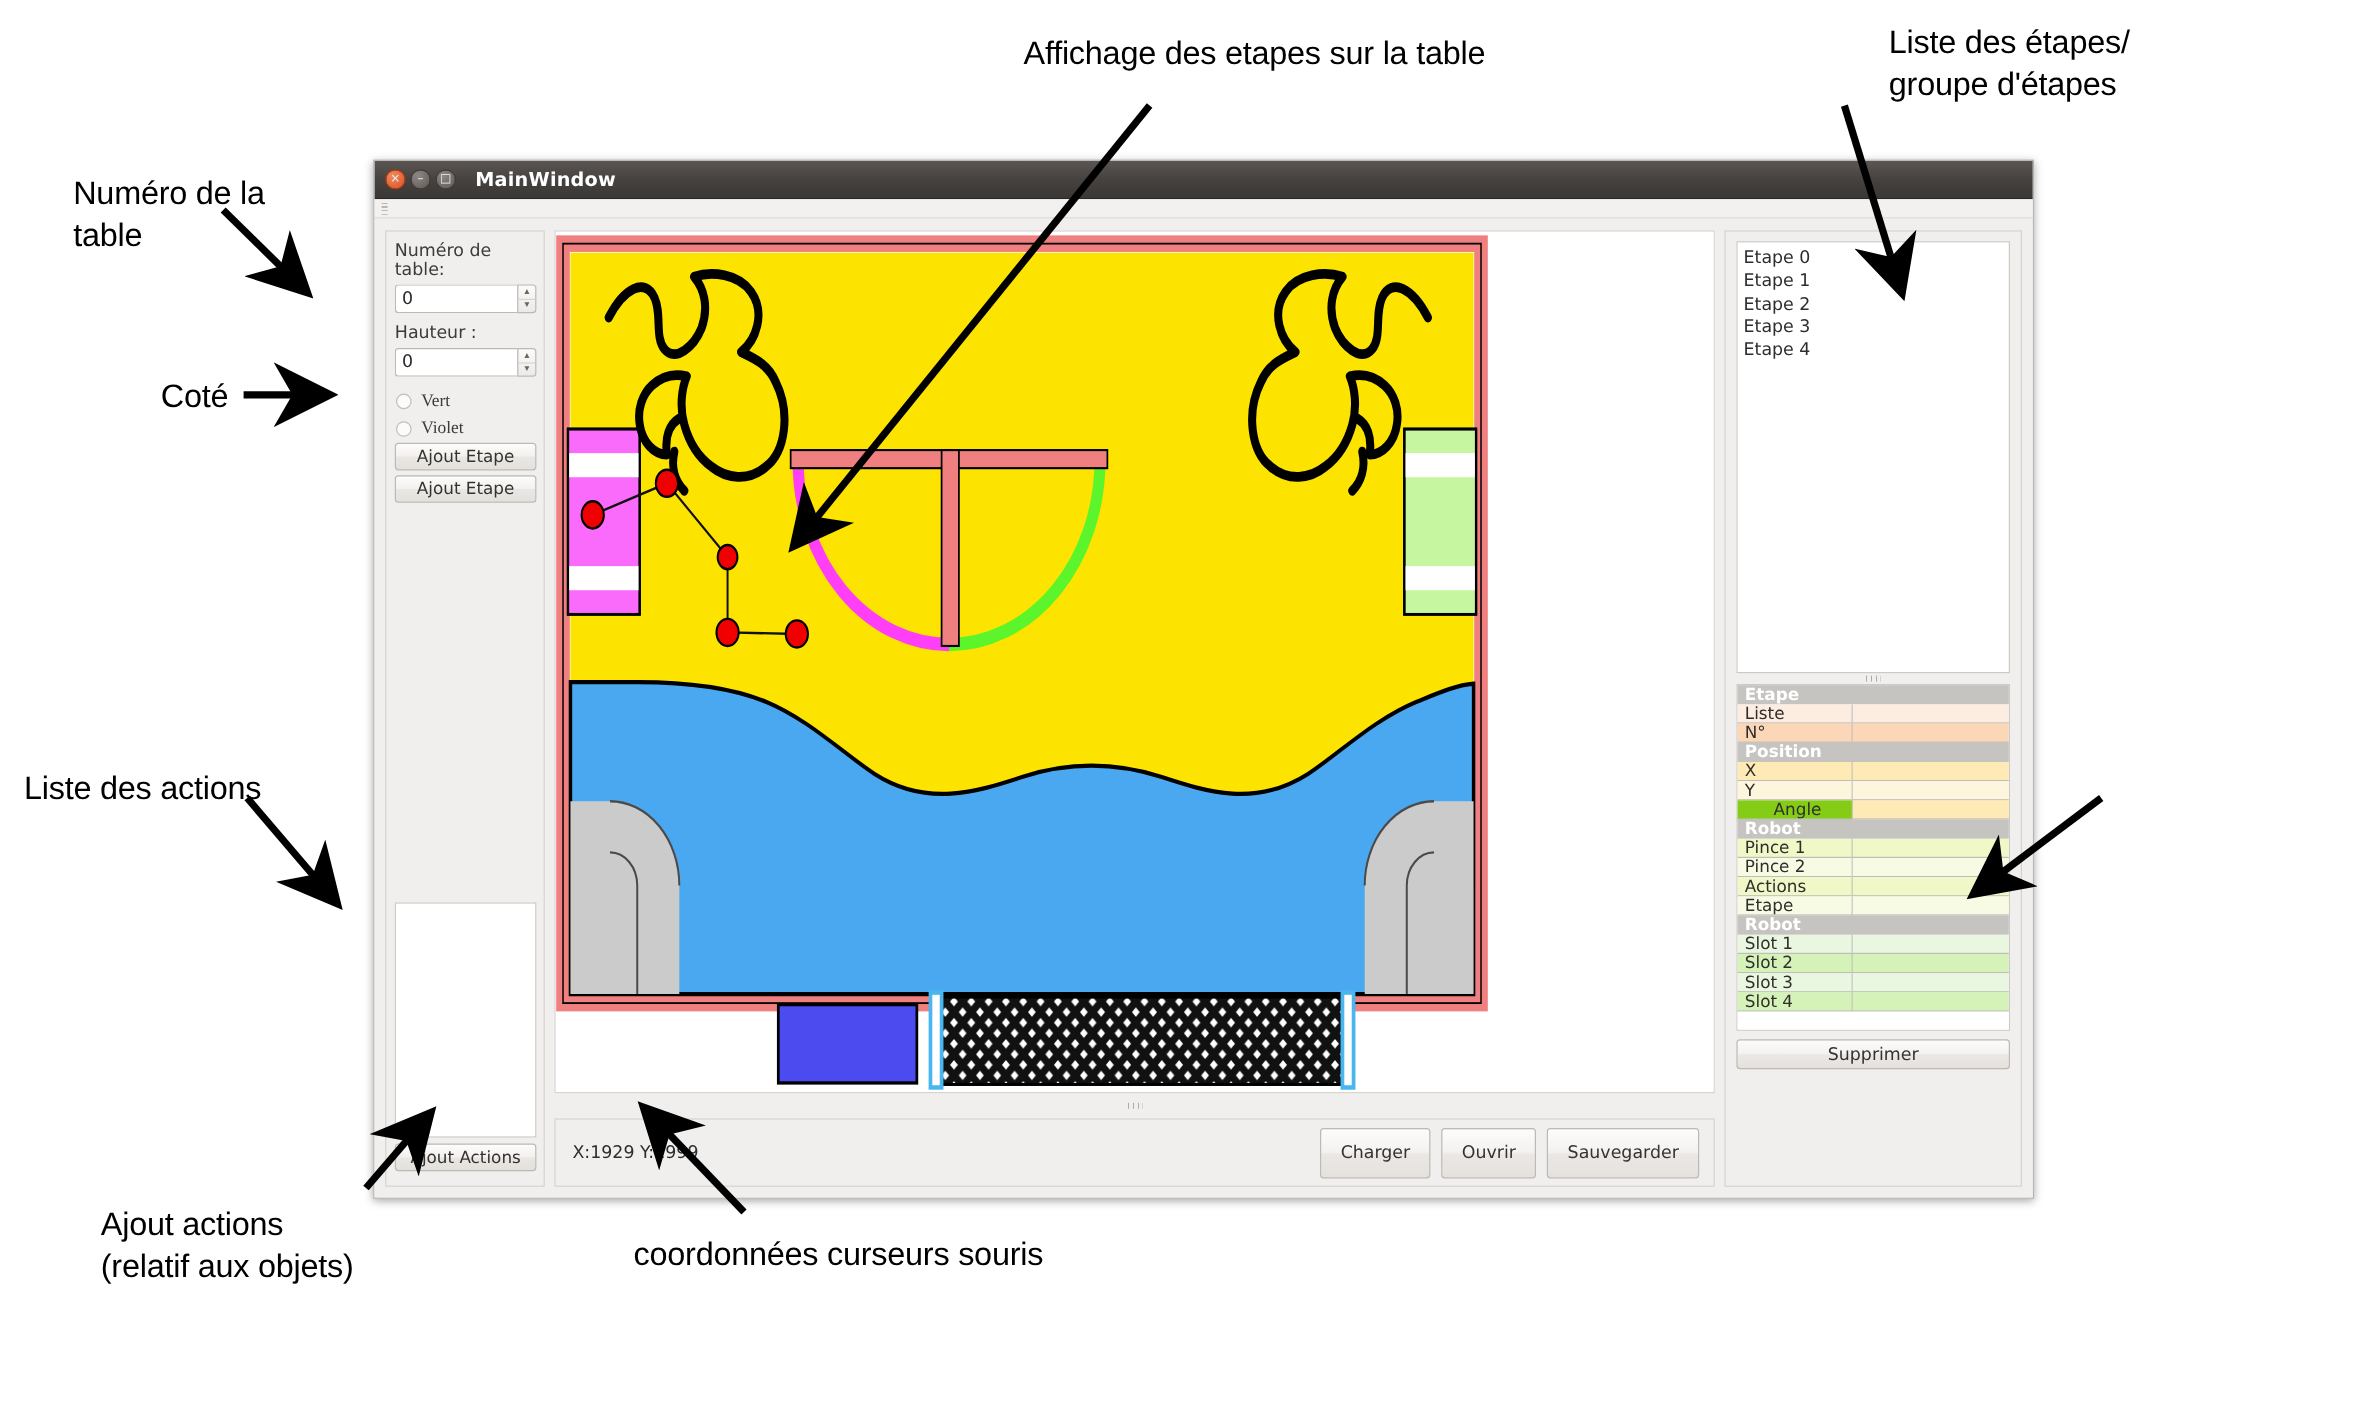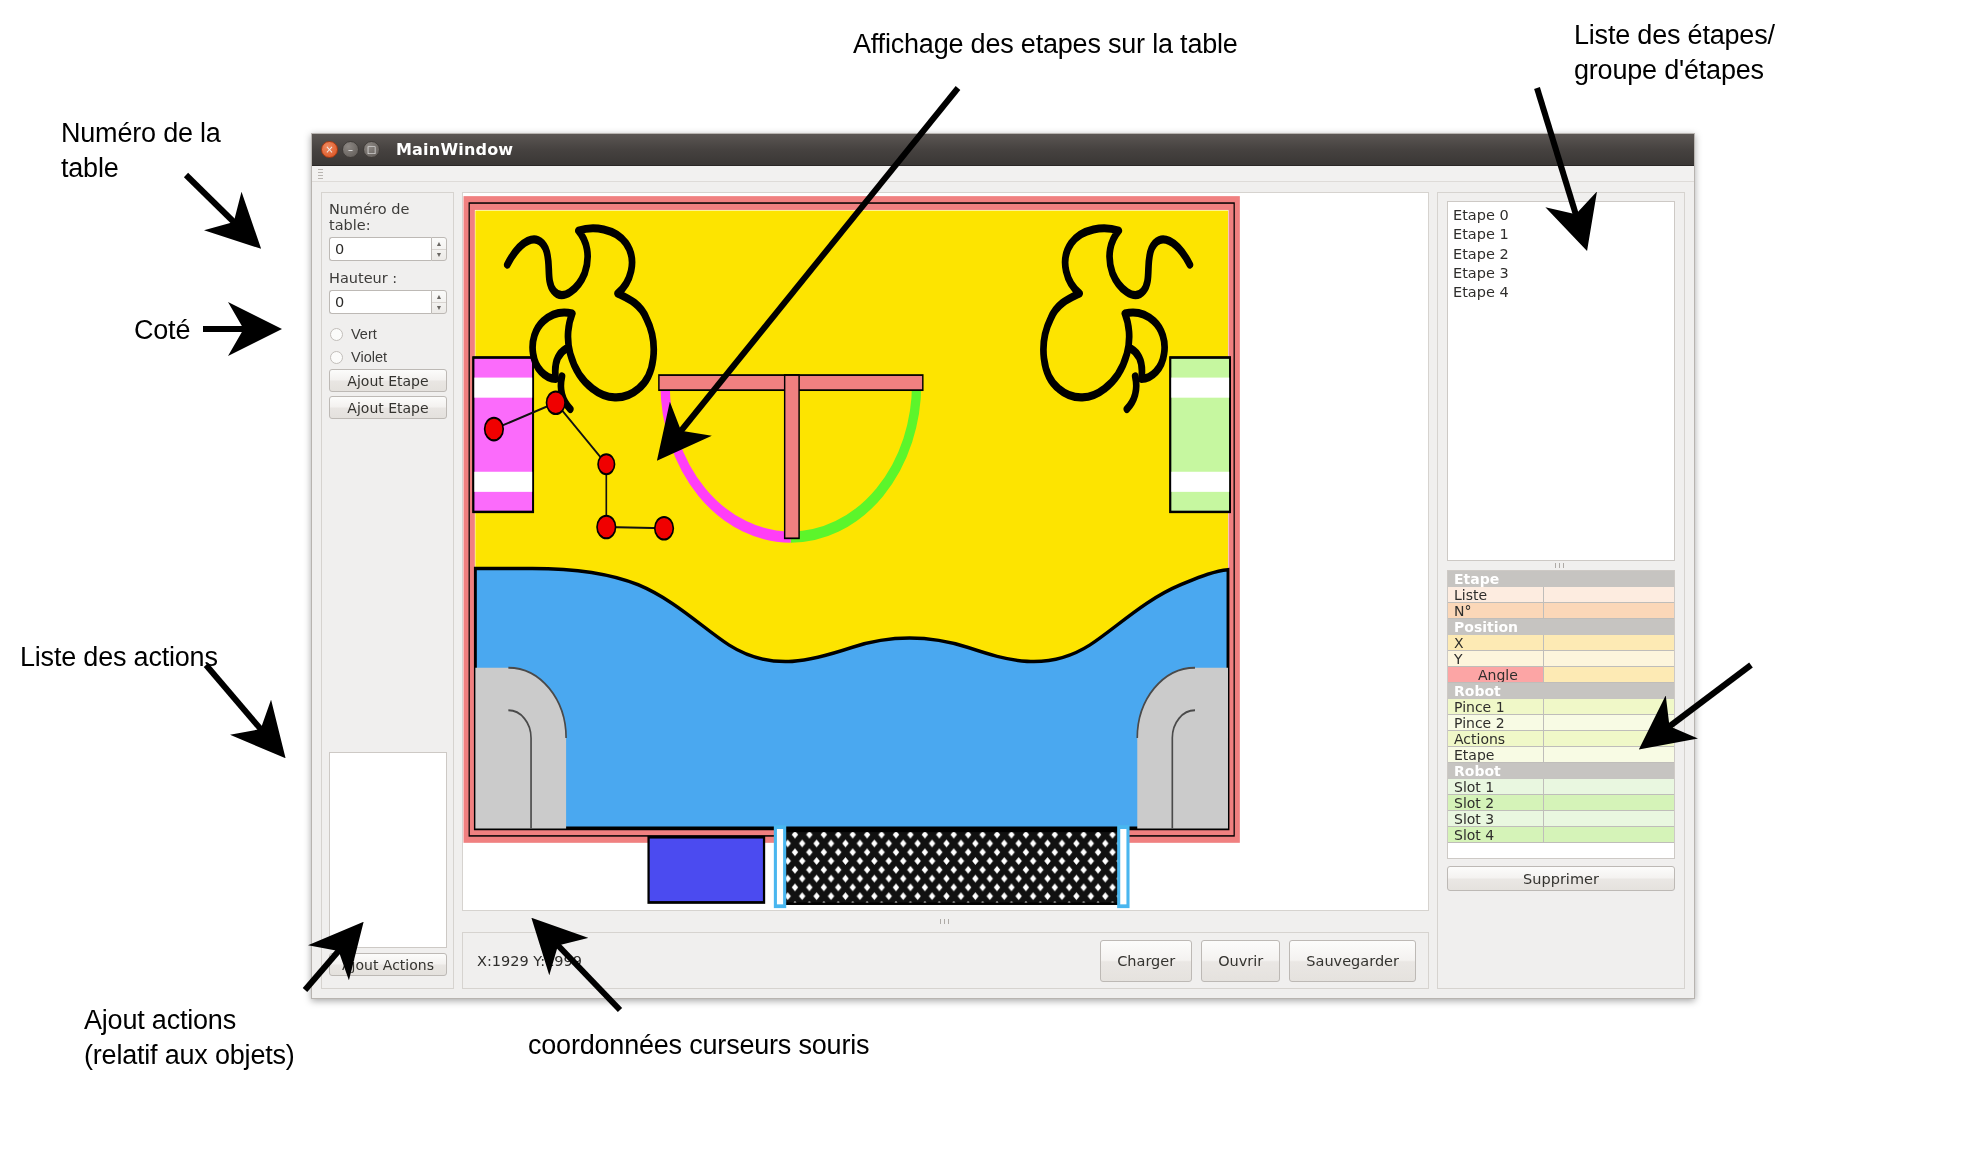--- a/index.html
+++ b/index.html
@@ -113,21 +113,21 @@
   }
   .spin-up, .spin-dn { flex:1; display:flex; align-items:center; justify-content:center; font-size: 7px; color:#6a6763; line-height:1; }
   .spin-up { border-bottom: 1px solid #d8d4d0; }
 
   .radio-row { display: flex; align-items: center; height: 22px; margin-bottom: 1px; }
   .radio-dot {
     width: 13px; height: 13px; border-radius: 50%;
     border: 1.5px solid #c2beba; background: #fbfbfa;
     margin-right: 8px; margin-left: 1px;
   }
-  .radio-lbl { font-size: 14.5px; color: #3c3b39; font-family:Liberation Sans, sans-serif;}
+  .radio-lbl { font-size: 14.5px; color: #3c3b39; font-family:Liberation Serif, serif;}
 
   .btn {
     height: 23px; width: 118px;
     border: 1px solid #bdb9b5; border-radius: 3px;
     background: linear-gradient(to bottom,#fcfcfb 0%,#f3f1ef 48%,#e9e6e3 52%,#e4e1dd 100%);
     display: flex; align-items: center; justify-content: center;
     font-size: 14px; color: #34332f;
     margin-bottom: 4px;
     font-family:"DejaVu Sans", sans-serif;
   }
@@ -428,21 +428,21 @@
             <div class="it-section" style="background: rgb(198, 196, 193);">Position</div>
             <div class="it-row">
               <div class="it-key" style="background: rgb(253, 234, 180);">X</div>
               <div class="it-val" style="background: rgb(253, 234, 180);"></div>
             </div>
             <div class="it-row">
               <div class="it-key" style="background: rgb(253, 245, 220);">Y</div>
               <div class="it-val" style="background: rgb(253, 245, 220);"></div>
             </div>
             <div class="it-row">
-              <div class="it-key" style="background: #fca5a5; padding-left: 30px;">Angle</div>
+              <div class="it-key" style="background: #84cc16; padding-left: 30px;">Angle</div>
               <div class="it-val" style="background: rgb(253, 234, 180);"></div>
             </div>
             <div class="it-section" style="background: rgb(198, 196, 193);">Robot</div>
             <div class="it-row">
               <div class="it-key" style="background: rgb(240, 248, 200);">Pince 1</div>
               <div class="it-val" style="background: rgb(240, 248, 200);"></div>
             </div>
             <div class="it-row">
               <div class="it-key" style="background: rgb(248, 251, 228);">Pince 2</div>
               <div class="it-val" style="background: rgb(248, 251, 228);"></div>
@@ -498,21 +498,21 @@
 
     <path d="M958,88 L672,442" stroke="#000" stroke-width="6" fill="none" marker-end="url(#ah)"></path>
 
     <path d="M1537,88 L1580,228" stroke="#000" stroke-width="6" fill="none" marker-end="url(#ah)"></path>
 
     <path d="M1751,665 L1658,735" stroke="#000" stroke-width="6" fill="none" marker-end="url(#ah)"></path>
 
     <path d="M620,1010 L548,935" stroke="#000" stroke-width="6" fill="none" marker-end="url(#ah)"></path>
   </svg>
 
-  <div class="anno" style="left:61px; top:116px; width:200px;">Numéro de la
+  <div class="anno" style="left:61px; top:144px; width:200px;">Numéro de la
 table</div>
 
   <div class="anno" style="left:134px; top:313px;">Coté</div>
 
   <div class="anno" style="left:20px; top:640px;">Liste des actions</div>
 
   <div class="anno" style="left:84px; top:1003px; width:320px;">Ajout actions
 (relatif aux objets)</div>
 
   <div class="anno" style="left:853px; top:27px;">Affichage des etapes sur la table</div>

